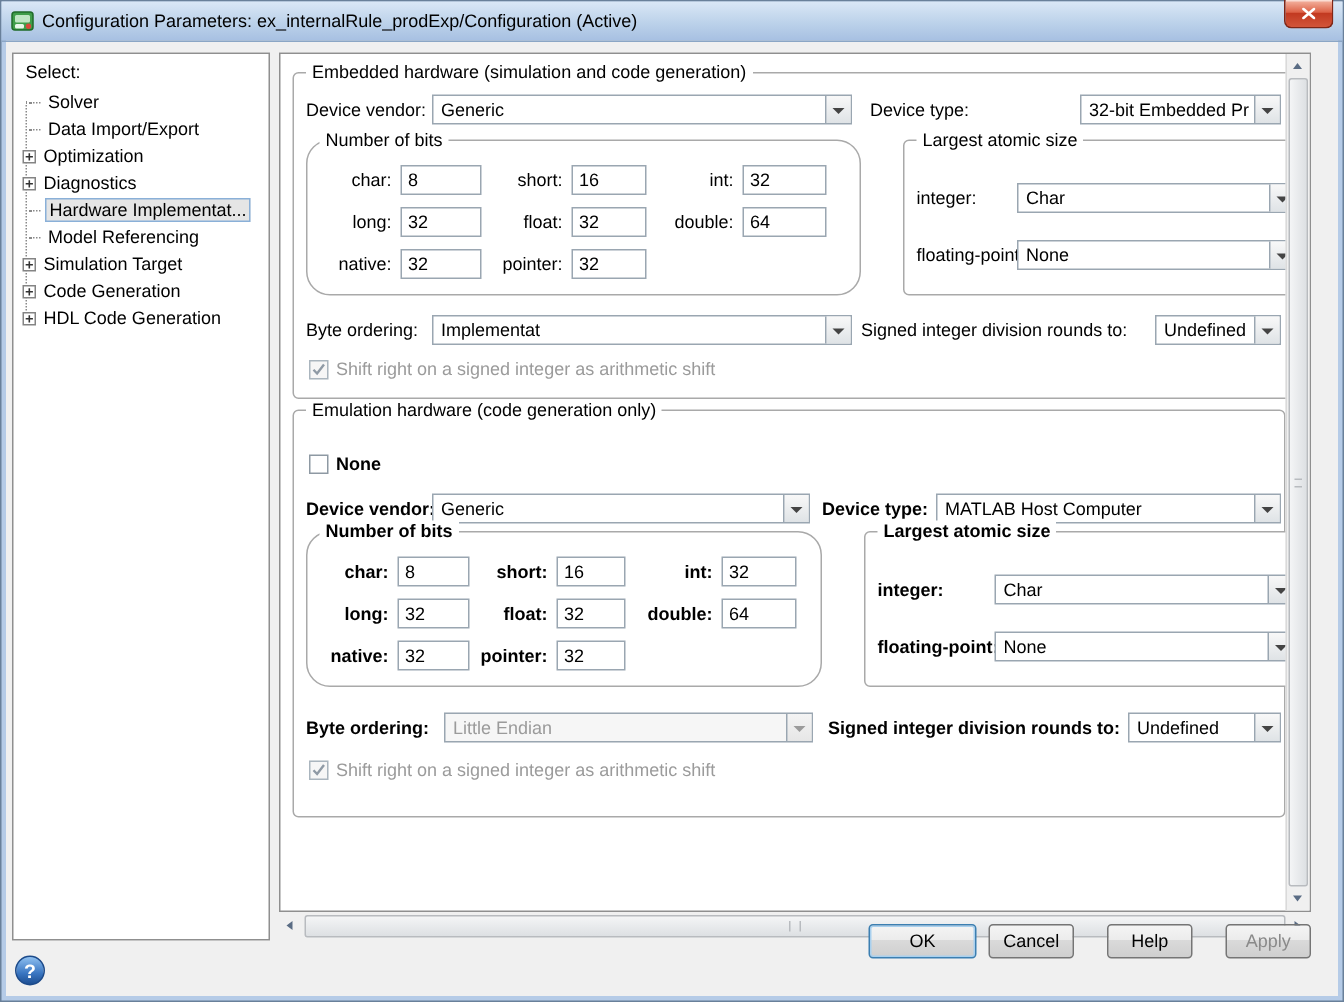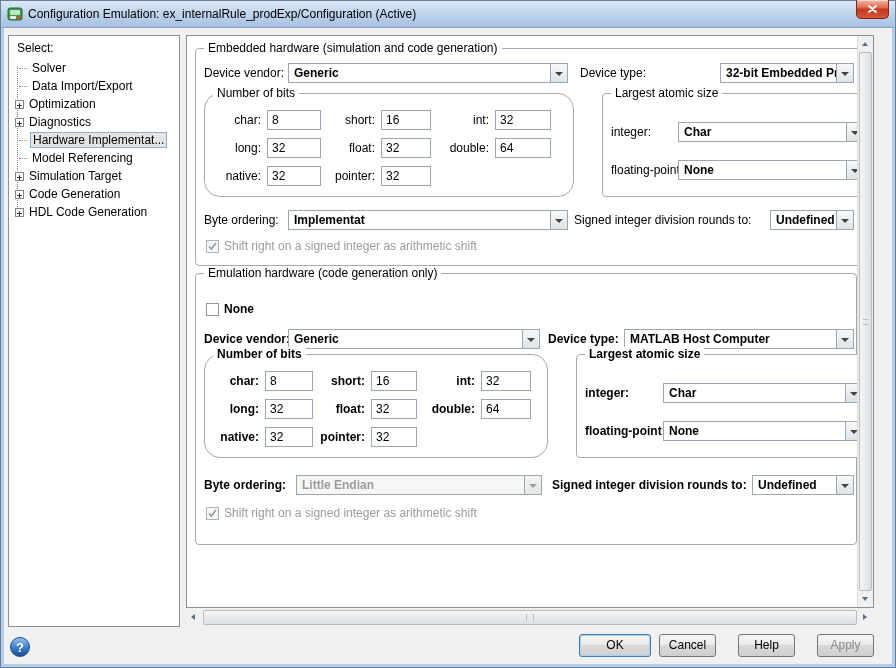--- a/index.html
+++ b/index.html
@@ -43,21 +43,21 @@
   .groupbox { position:absolute; border:1px solid #a9a9a9; border-radius:4px; background:#fff; }
   .gtitle { position:absolute; top:-8px; left:8px; background:#fff; padding:0 4px; white-space:nowrap; }
 
   .g-embedded { left:8px; top:12px; width:672px; height:218px; }
   .g-emulation { left:8px; top:237px; width:662px; height:272px; }
 
   .row { position:absolute; left:0; right:0; height:20px; }
   .rlabel { position:absolute; line-height:20px; white-space:nowrap; }
   .b { font-weight:bold; }
 
-  .combo { position:absolute; height:20px; background:#fff; border:1px solid #9aa6b1; display:flex; align-items:stretch;font-weight:bold; }
+  .combo { position:absolute; height:20px; background:#fff; border:1px solid #9aa6b1; display:flex; align-items:stretch; }
   .combo-text { flex:1; padding:0 5px; line-height:18px; white-space:nowrap; overflow:hidden; }
   .combo-arrow { width:17px; flex:none; border-left:1px solid #9aa6b1;
                  background:linear-gradient(#f8f8f8,#dfe3e6); position:relative; }
   .combo-arrow::after { content:""; position:absolute; left:4px; top:8px;
                         border-left:4px solid transparent; border-right:4px solid transparent;
                         border-top:4px solid #444; }
   .combo.disabled { background:#f6f6f6; color:#9b9b9b; }
   .combo.disabled .combo-arrow { background:linear-gradient(#f4f4f4,#e6e6e6); }
   .combo.disabled .combo-arrow::after { border-top-color:#9b9b9b; }
 
@@ -97,21 +97,21 @@
   .tri-right { position:absolute; left:6px; top:4px; border-top:3.5px solid transparent; border-bottom:3.5px solid transparent; border-left:4px solid #5a6c84; }
   .hs-thumb { position:absolute; left:17px; right:17px; top:1px; bottom:1px;
               background:linear-gradient(#f4f5f6,#dde0e3); border:1px solid #b8bbbf; border-radius:2px; }
   .hs-grip { position:absolute; top:3px; bottom:3px; left:50%; margin-left:-4px; width:8px;
              border-left:1px solid #b8bbbf; border-right:1px solid #b8bbbf; }
 
   
   .help-circle { position:absolute; left:10px; top:637px; width:20px; height:20px; border-radius:50%;
                  background:linear-gradient(#8fc0f0,#3a76c2 60%,#1d4f93); border:1px solid #1c4a8a;
                  color:#fff; font-weight:bold; font-size:13px; line-height:19px; text-align:center; }
-  .buttons { position:absolute; top:634px; left:579px; display:flex; align-items:flex-start; }
+  .buttons { position:absolute; top:616px; left:579px; display:flex; align-items:flex-start; }
   .btn { height:23px; border:1px solid #757575; border-radius:3px; text-align:center; line-height:21px;
          background:linear-gradient(#f4f4f4,#ececec 45%,#dadada 46%,#cfcfcf); cursor:default; white-space:nowrap; }
   .btn.ok { width:72px; margin-right:8px; border-color:#3c7fb1; box-shadow:inset 0 0 0 1px #a9d0ee; }
   .btn.cancel { width:57px; margin-right:22px; }
   .btn.help { width:57px; margin-right:22px; }
   .btn.apply { width:57px; color:#8a8a8a; }
 </style>
 </head>
 <body>
 
@@ -119,21 +119,21 @@
 
   <div class="titlebar">
     <span class="app-icon">
       <svg width="16" height="16" viewBox="0 0 16 16">
         <rect x="1" y="2" width="14" height="12" rx="2" fill="#3f9d4a" stroke="#1f6b2a"></rect>
         <rect x="3" y="4" width="10" height="5" rx="1" fill="#bfe6c4"></rect>
         <rect x="3" y="10" width="6" height="3" rx="1" fill="#e8f6ea"></rect>
         <circle cx="12" cy="11.5" r="1.8" fill="#d8483b"></circle>
       </svg>
     </span>
-    <span class="title-text">Configuration Emulation: ex_internalRule_prodExp/Configuration (Active)</span>
+    <span class="title-text">Configuration Parameters: ex_internalRule_prodExp/Configuration (Active)</span>
   </div>
   <div class="close-btn">
     <span>
       <svg width="9" height="8" viewBox="0 0 9 8">
           <path d="M1 1 L8 7 M8 1 L1 7" stroke="#fff" stroke-width="1.8" stroke-linecap="round"></path>
         </svg>
     </span>
   </div>
 
   <div class="sidebar">

